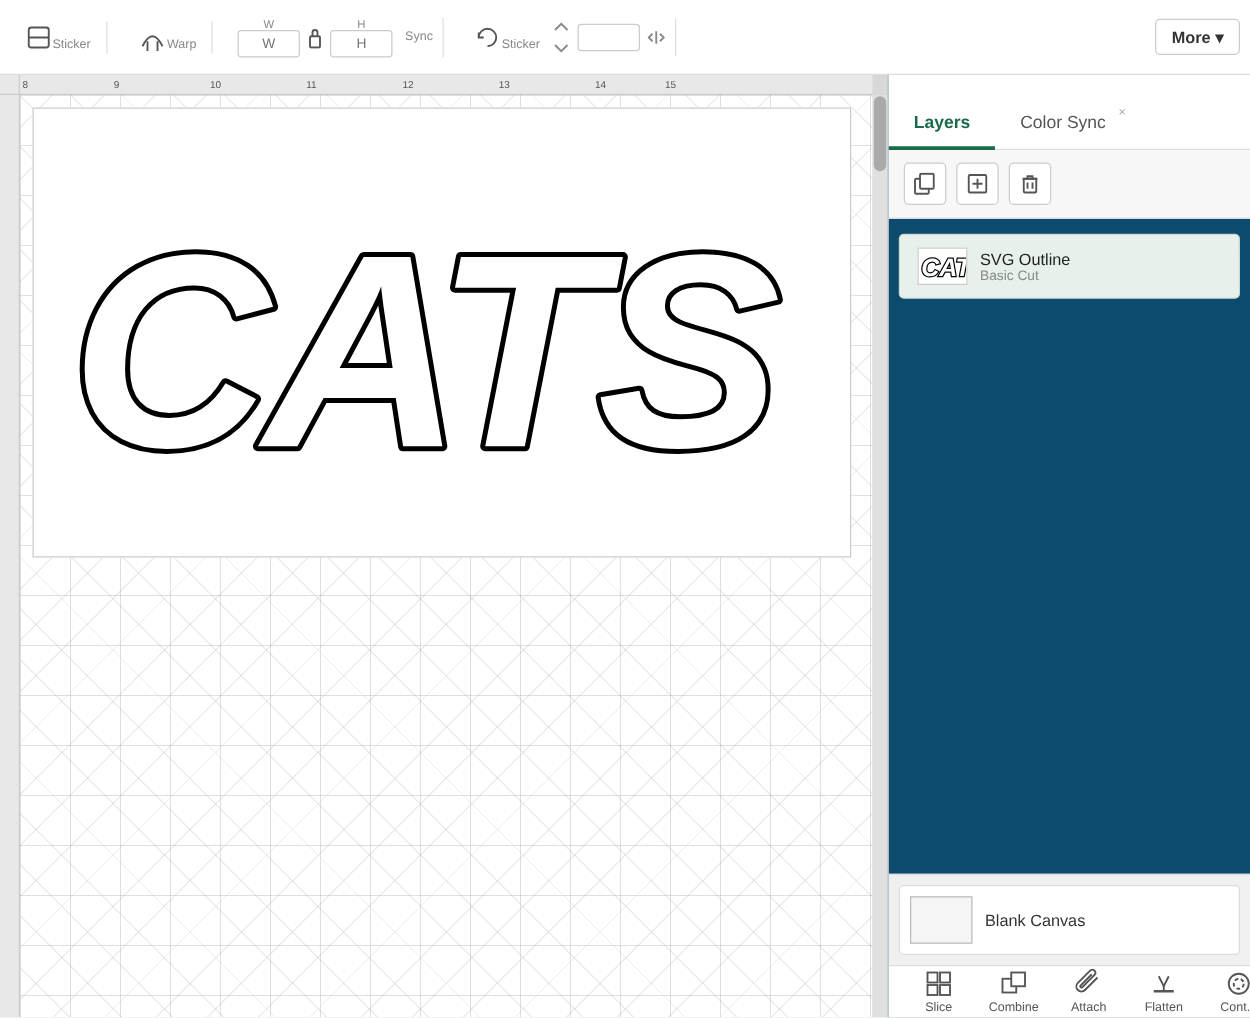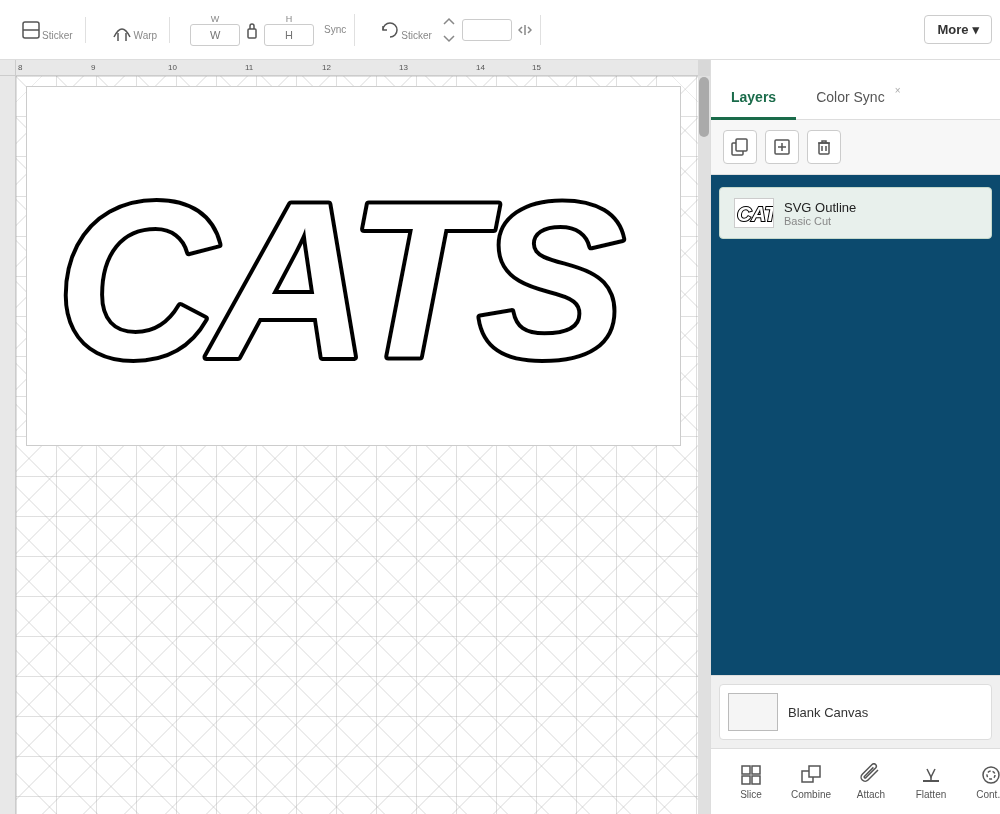--- a/index.html
+++ b/index.html
@@ -324,21 +324,21 @@
       background: #f5f5f5;
     }
     .blank-canvas-label {
       font-size: 13px;
       color: #333;
       text-align: right;
     }
 
     
     .bottom-toolbar {
-      height: 66px;
+      height: 42px;
       background: #ffffff;
       border-top: 1px solid #ddd;
       display: flex;
       align-items: center;
       justify-content: space-around;
       padding: 0 10px;
       flex-shrink: 0;
     }
     .bottom-tool {
       display: flex;

